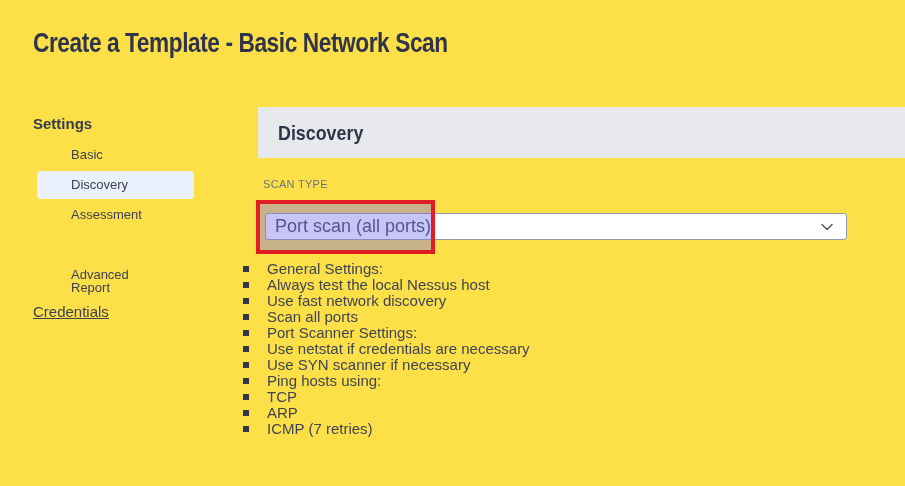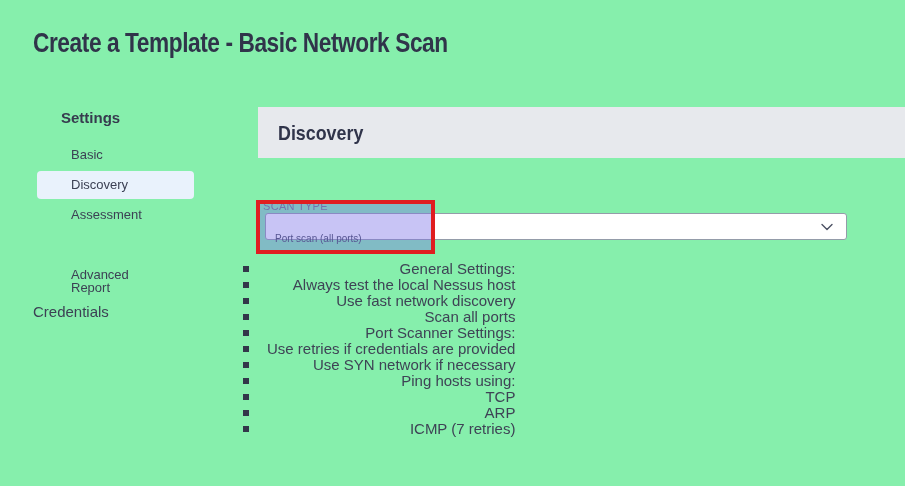--- a/index.html
+++ b/index.html
@@ -1,20 +1,20 @@
 <!DOCTYPE html>
 <html><head>
 <meta charset="utf-8">
 <style>
   html, body { margin: 0; padding: 0; background: #ffffff; }
   .page {
     position: relative;
     width: 905px;
     height: 486px;
-    background: #86efac;
+    background: #fde047;
     font-family: "Liberation Sans", "DejaVu Sans", sans-serif;
     color: #3b4053;
     overflow: hidden;
   }
   
   .page-title {
     position: absolute;
     left: 33px;
     top: 28px;
     font-size: 27px;
@@ -28,22 +28,22 @@
   
   .sidebar-section-label {
     position: absolute;
     left: 33px;
     font-size: 15px;
     font-weight: 700;
     color: #363b4e;
     line-height: 16px;
     cursor: pointer;
   }
-  .sidebar-section-label.settings { top: 110px; margin-left: 28px; }
-  .sidebar-section-label.credentials { top: 304px; font-weight: 400; color: #3c4154; }
+  .sidebar-section-label.settings { top: 116px; }
+  .sidebar-section-label.credentials { top: 304px; font-weight: 400; color: #3c4154; text-decoration: underline; }
   .sidebar-item {
     position: absolute;
     left: 37px;
     width: 157px;
     height: 28px;
     line-height: 28px;
     padding-left: 34px;
     box-sizing: border-box;
     font-size: 13px;
     color: #3c4154;
@@ -74,21 +74,21 @@
     font-size: 21px;
     font-weight: 700;
     color: #30344a;
     transform: scaleX(0.85);
     transform-origin: left center;
     white-space: nowrap;
   }
   .scan-type-label {
     position: absolute;
     left: 263px;
-    top: 200px;
+    top: 178px;
     font-size: 11px;
     letter-spacing: 0.3px;
     color: #6c7384;
     z-index: 1;
   }
   .scan-type-select {
     position: absolute;
     left: 265px;
     top: 213px;
     width: 582px;
@@ -96,23 +96,23 @@
     box-sizing: border-box;
     background: #ffffff;
     border: 1px solid #949ca9;
     border-radius: 3px;
     cursor: pointer;
     z-index: 1;
   }
   .scan-type-select .select-value {
     position: absolute;
     left: 9px;
-    top: 12px;
+    top: 0;
     line-height: 25px;
-    font-size: 10px;
+    font-size: 18px;
     color: #3a3f55;
     white-space: nowrap;
   }
   .scan-type-select .chevron {
     position: absolute;
     right: 13px;
     top: 9px;
     width: 12px;
     height: 8px;
   }
@@ -139,21 +139,20 @@
     list-style: none;
   }
   .details-list li {
     position: relative;
     height: 16px;
     line-height: 16px;
     padding-left: 24px;
     font-size: 15px;
     color: #3e4355;
     white-space: nowrap;
-    text-align: right;
   }
   .details-list .bullet {
     position: absolute;
     left: 0;
     top: 5px;
     width: 6px;
     height: 6px;
     background: #33374a;
   }
 </style>
@@ -202,22 +201,22 @@
     </div>
 
     <div class="annotation-box"></div>
 
     <ul class="details-list">
       <li><span class="bullet"></span><span>General Settings:</span></li>
       <li><span class="bullet"></span><span>Always test the local Nessus host</span></li>
       <li><span class="bullet"></span><span>Use fast network discovery</span></li>
       <li><span class="bullet"></span><span>Scan all ports</span></li>
       <li><span class="bullet"></span><span>Port Scanner Settings:</span></li>
-      <li><span class="bullet"></span><span>Use retries if credentials are provided</span></li>
-      <li><span class="bullet"></span><span>Use SYN network if necessary</span></li>
+      <li><span class="bullet"></span><span>Use netstat if credentials are necessary</span></li>
+      <li><span class="bullet"></span><span>Use SYN scanner if necessary</span></li>
       <li><span class="bullet"></span><span>Ping hosts using:</span></li>
       <li><span class="bullet"></span><span>TCP</span></li>
       <li><span class="bullet"></span><span>ARP</span></li>
       <li><span class="bullet"></span><span>ICMP (7 retries)</span></li>
     </ul>
 
   </div>
 </div>
 
 </body></html>

